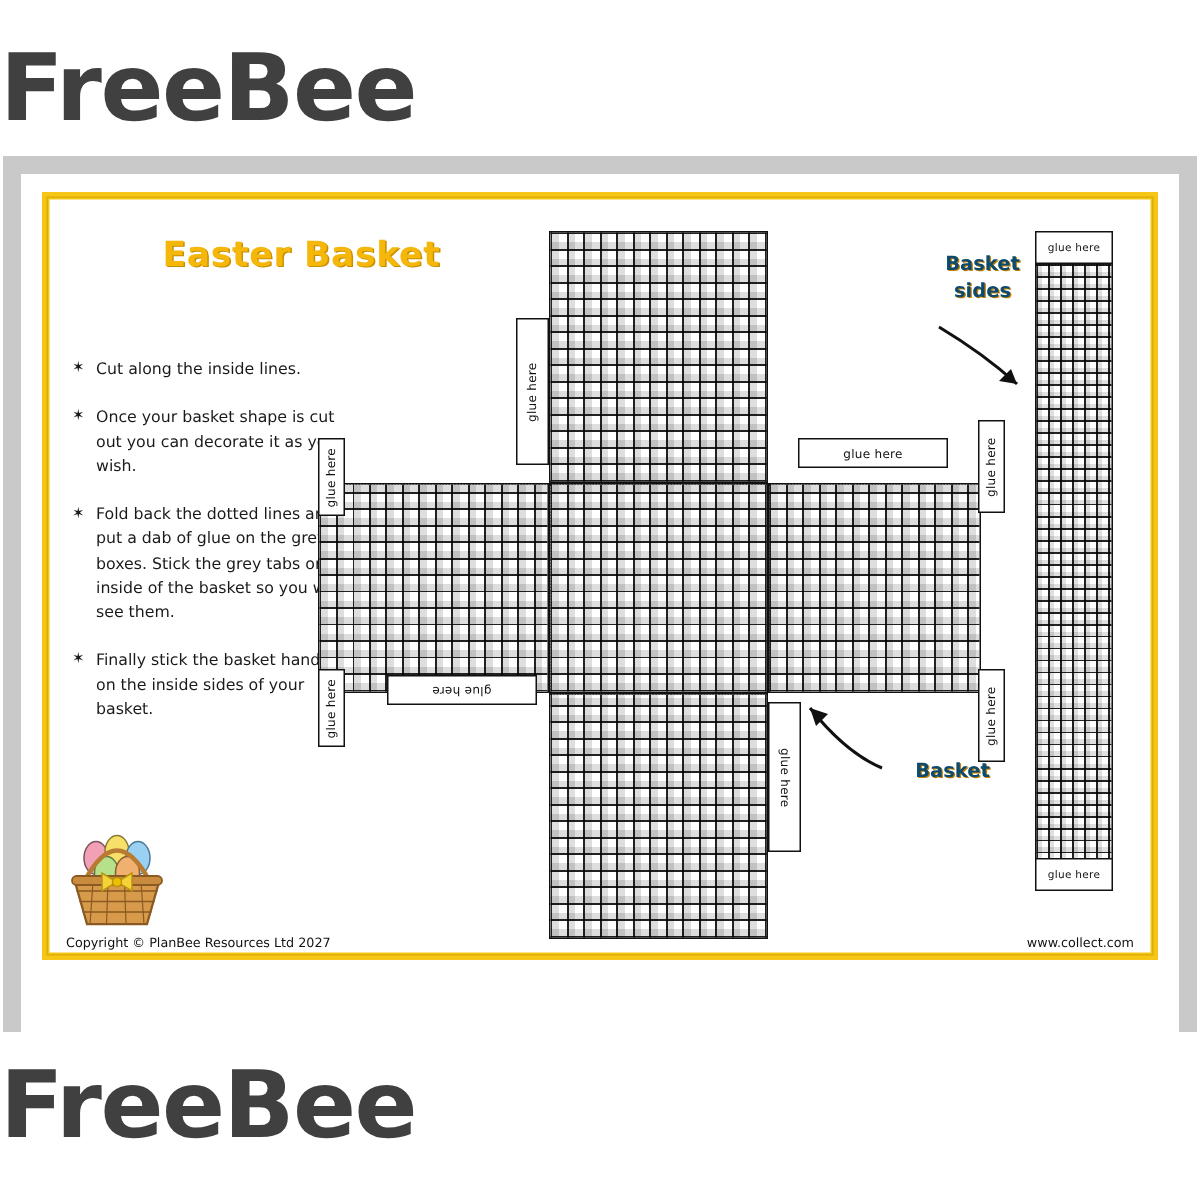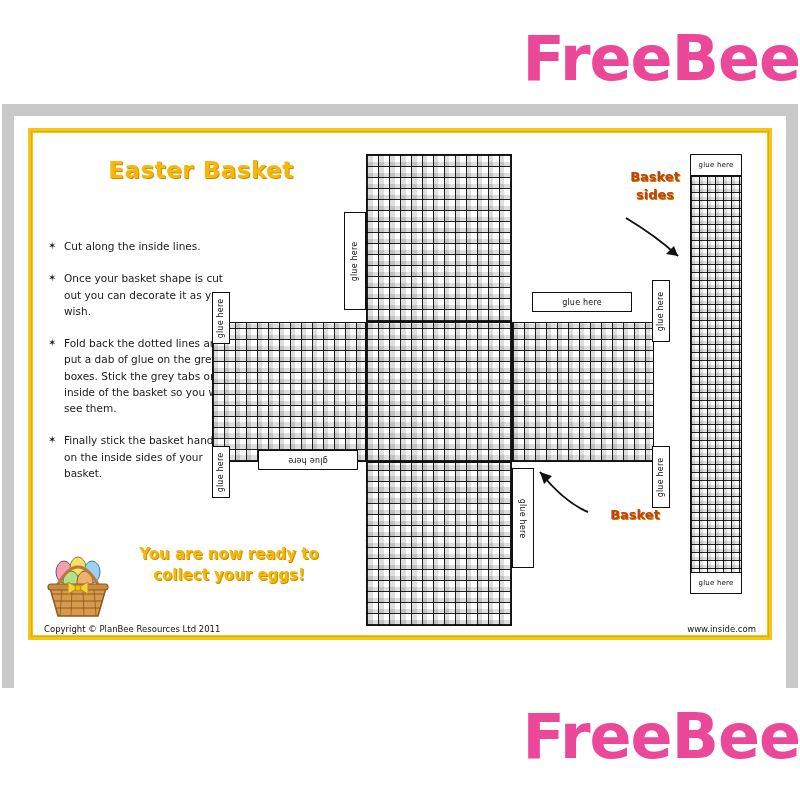--- a/index.html
+++ b/index.html
@@ -18,25 +18,25 @@
     width: 800px;
     height: 800px;
     background: #ffffff;
   }
 
   
   .freebee {
     position: absolute;
     left: 0;
     width: 800px;
-    text-align: right;
+    text-align: left;
     font-family: "DejaVu Sans", sans-serif;
     font-weight: bold;
     font-size: 62px;
-    color: #ec4899;
+    color: #404040;
     letter-spacing: -1px;
   }
   #freebee-top { top: 22px; }
   #freebee-bottom { top: 700px; }
 
   
   #sheet-frame {
     position: absolute;
     left: 2px;
     top: 104px;
@@ -201,21 +201,21 @@
   .glue.v-text > span { transform: rotate(-90deg); display: block; }
   .glue.v-text-cw > span { transform: rotate(90deg); display: block; }
   .glue.flip > span { transform: rotate(180deg); display: block; }
 
   
   .annot {
     position: absolute;
     font-family: "DejaVu Sans", sans-serif;
     font-weight: bold;
     font-size: 13px;
-    color: #c2410c;
+    color: #0c4a6e;
     text-shadow: 0.8px 0.8px 0 #c47f00;
     line-height: 1.35;
   }
   .arrow { position: absolute; }
 </style>
 </head>
 <body>
 
 <div id="page">
 
@@ -243,24 +243,20 @@
       <div class="instr">
         <span class="star">✶</span>
         <span>Fold back the dotted lines and put a dab of glue on the grey boxes. Stick the grey tabs on the inside of the basket so you won't see them.</span>
       </div>
       <div class="instr">
         <span class="star">✶</span>
         <span>Finally stick the basket handle on the inside sides of your basket.</span>
       </div>
     </div>
 
-    <div id="closing">
-      <div>You are now ready to</div>
-      <div>collect your eggs!</div>
-    </div>
 
     <div id="basket-illustration">
       <svg width="80" height="78" viewBox="0 0 80 78">
 
         <ellipse cx="26" cy="28" rx="8" ry="11" fill="#f2a0b6" stroke="#7a5260" stroke-width="1"></ellipse>
         <ellipse cx="40" cy="24" rx="8" ry="11" fill="#f6e06a" stroke="#8a7a33" stroke-width="1"></ellipse>
         <ellipse cx="54" cy="28" rx="8" ry="11" fill="#9ad1f2" stroke="#4a7a93" stroke-width="1"></ellipse>
         <ellipse cx="33" cy="38" rx="8" ry="11" fill="#b7e08a" stroke="#5f7a43" stroke-width="1"></ellipse>
         <ellipse cx="47" cy="38" rx="8" ry="11" fill="#f0b070" stroke="#8a5f2f" stroke-width="1"></ellipse>
 
@@ -345,20 +341,20 @@
     </svg>
 
     <div class="annot" style="left:576px; top:390px; width:90px; text-align:center;">
       <div>Basket</div>
     </div>
     <svg class="arrow" style="left:510px; top:348px;" width="70" height="56" viewBox="0 0 70 56">
       <path d="M64 48 Q40 38 16 8" fill="none" stroke="#111" stroke-width="2"></path>
       <path d="M16 8 L28 12 L20 20 Z" fill="#111"></path>
     </svg>
 
-    <div id="copyright">Copyright © PlanBee Resources Ltd 2011</div>
-    <div id="website">www.inside.com</div>
+    <div id="copyright">Copyright © PlanBee Resources Ltd 2027</div>
+    <div id="website">www.collect.com</div>
 
   </div>
 
   <div class="freebee" id="freebee-bottom">FreeBee</div>
 
 </div>
 
 </body></html>

